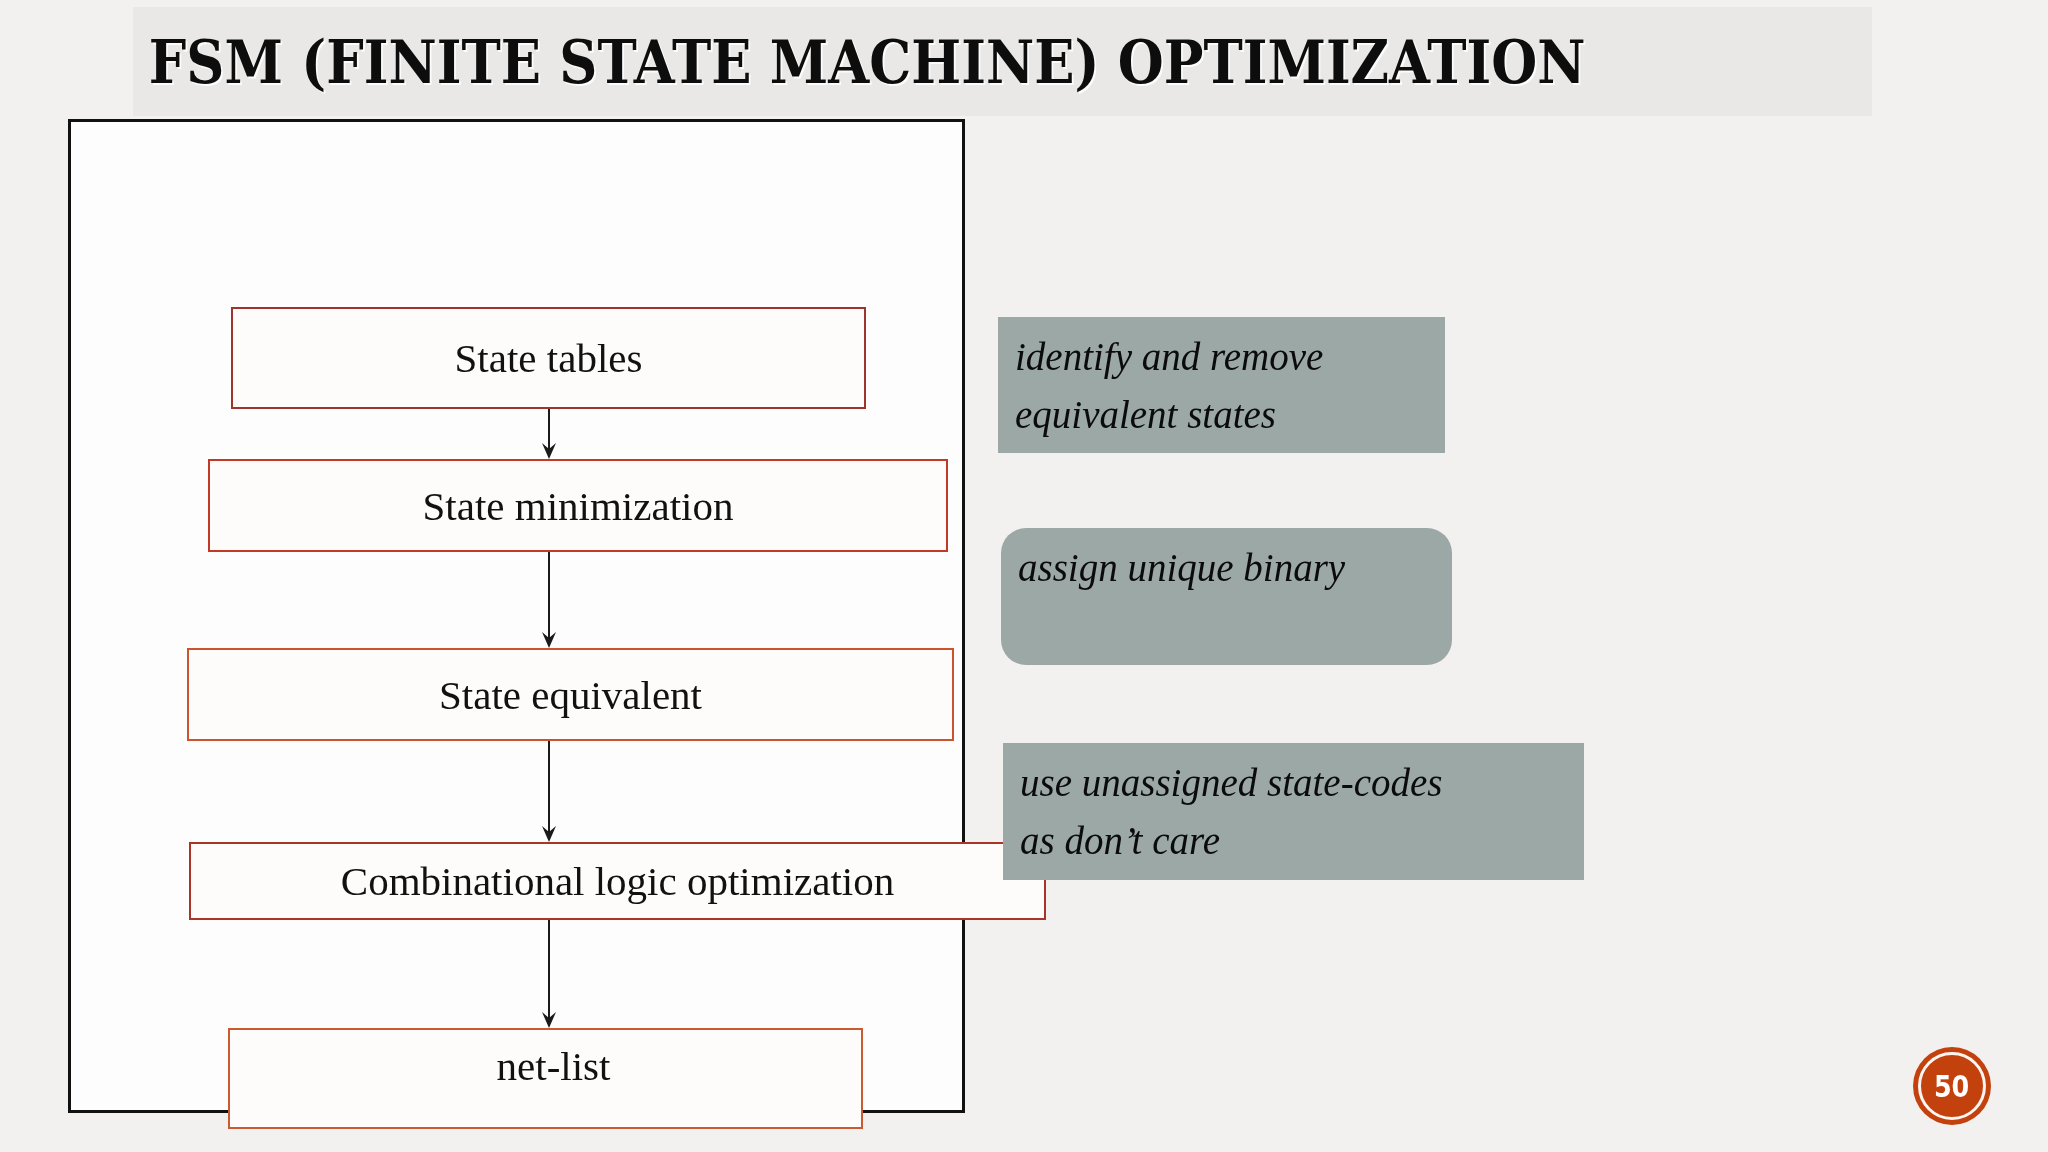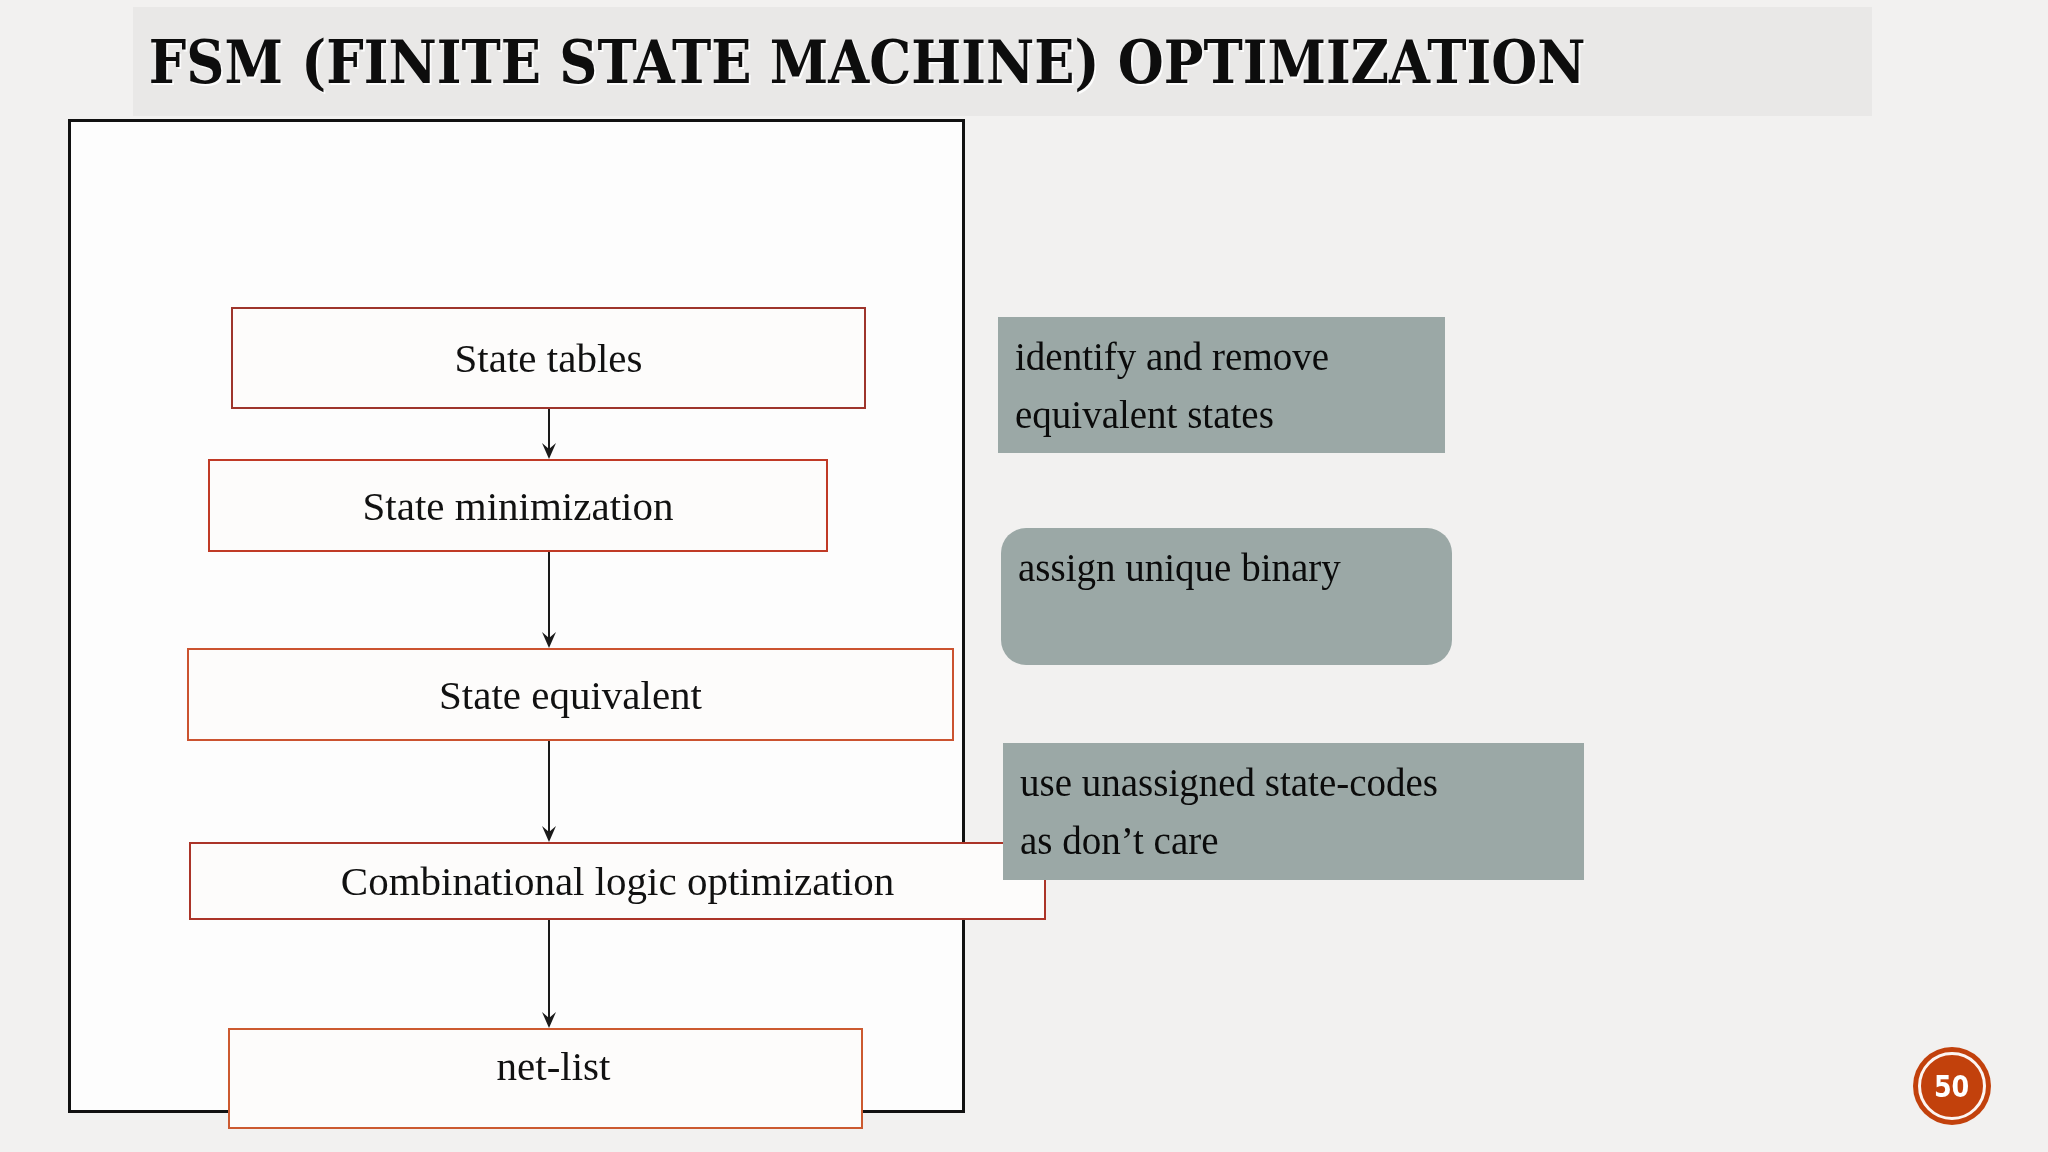--- a/index.html
+++ b/index.html
@@ -49,21 +49,21 @@
     background: #fdfcfb;
     border: 2px solid #9e352c;
     display: flex;
     align-items: center;
     justify-content: center;
     font-size: 41px;
     color: #111;
     text-align: center;
   }
   .box-1 { left: 160px; top: 185px; width: 635px; height: 102px; }
-  .box-2 { left: 137px; top: 337px; width: 620px; height:  93px; }
+  .box-2 { left: 137px; top: 337px; width: 740px; height:  93px; }
   .box-3 { left: 116px; top: 526px; width: 767px; height:  93px; }
   .box-4 { left: 118px; top: 720px; width: 857px; height:  78px; }
   .box-5 { left: 157px; top: 906px; width: 635px; height: 101px; padding-bottom: 26px; padding-left: 16px; }
 
   .flow-arrow {
     position: absolute;
     left: 465px;
     width: 26px;
     overflow: visible;
   }
@@ -77,21 +77,21 @@
     position: absolute;
     background: #9ba8a6;
     color: #0b0b0b;
     font-size: 39px;
     line-height: 58px;
     padding: 11px 10px 10px 17px;
   }
   .ann-1 { left:  998px; top: 317px; width: 447px; height: 136px; }
   .ann-2 { left: 1001px; top: 528px; width: 451px; height: 137px; border-radius: 25px; }
   .ann-3 { left: 1003px; top: 743px; width: 581px; height: 137px; }
-  .annotation span { display: block; white-space: nowrap; }
+  .annotation span { display: block; white-space: nowrap; font-style: italic; }
 
   
   .page-badge {
     position: absolute;
     left: 1913px; top: 1047px;
     width: 78px; height: 78px;
     border-radius: 50%;
     background: #ad3a1f;
   }
   .page-badge .ring {

